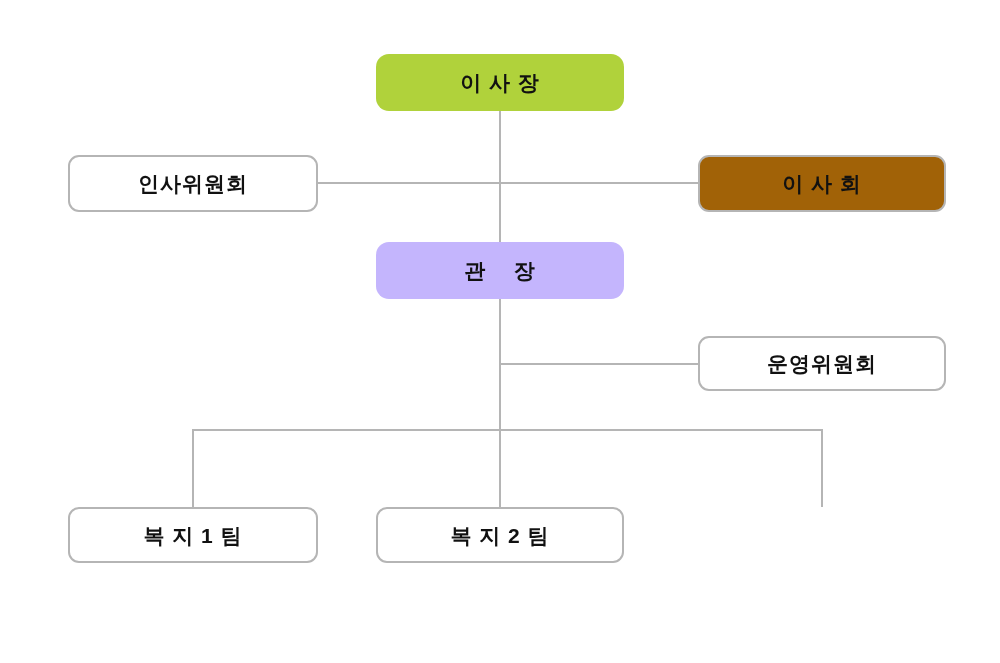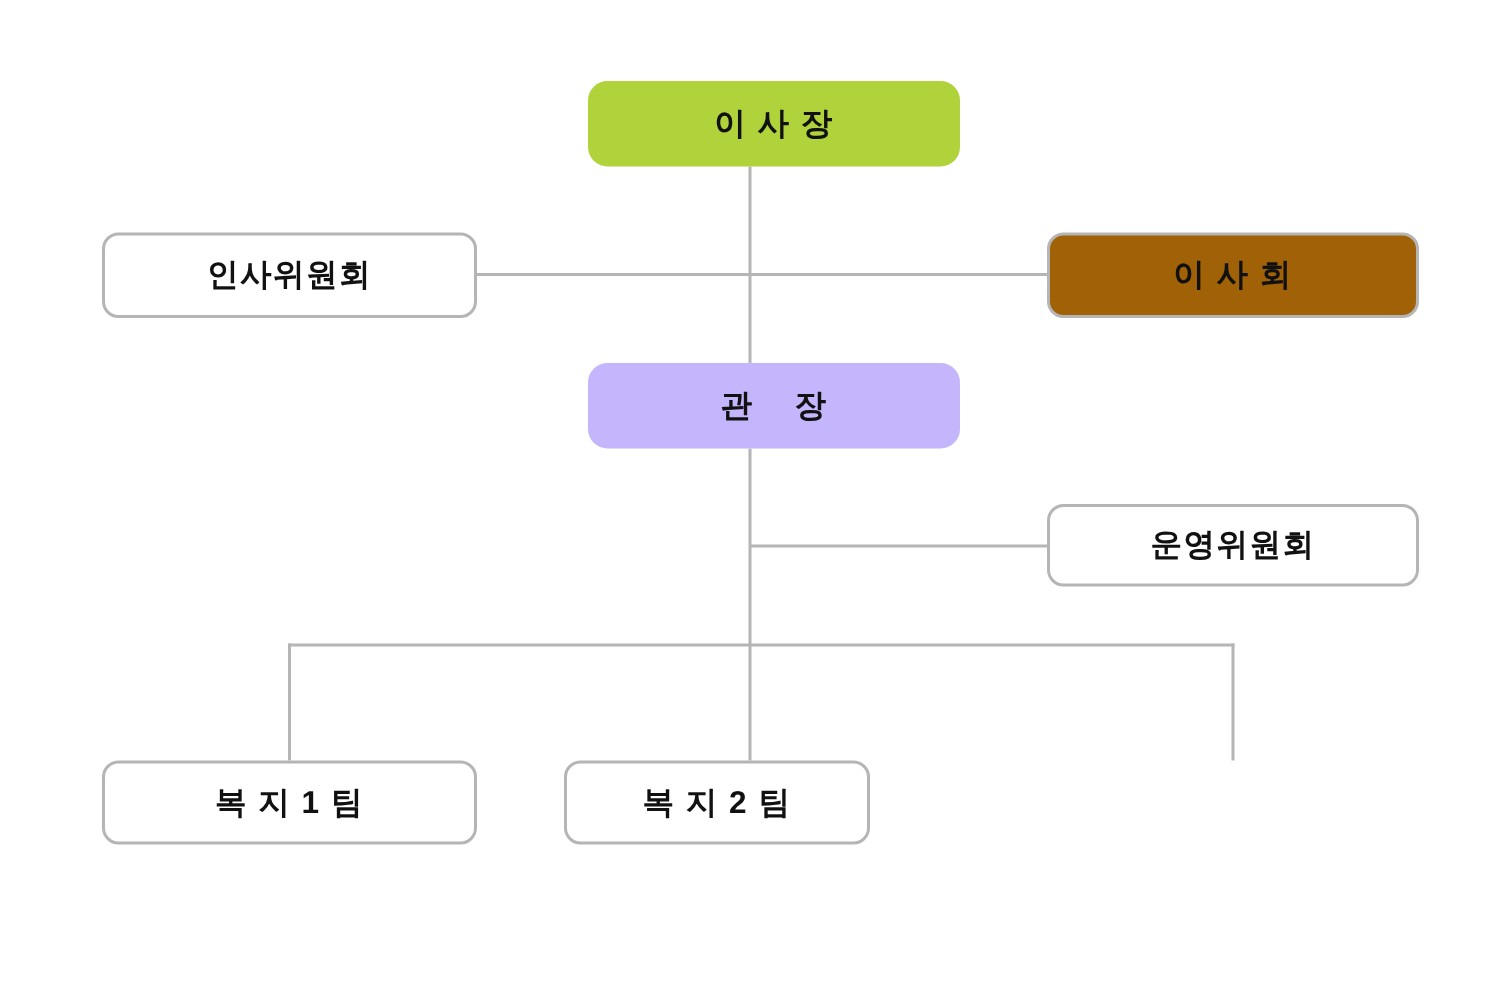--- a/index.html
+++ b/index.html
@@ -22,21 +22,20 @@
   .node {
     position: absolute;
     box-sizing: border-box;
     display: flex;
     align-items: center;
     justify-content: center;
   }
   .node.accent {
     border: none;
     border-radius: 13px;
-    margin-left: 16px;
   }
   .node.plain {
     background: #ffffff;
     border: 2px solid var(--line-color, #b5b5b5);
     border-radius: 11px;
   }
   .label {
     font-size: 21px;
     font-weight: 700;
     color: #111111;
@@ -76,18 +75,18 @@
   </div>
 
   <div class="node plain" style="left: 698px; top: 336px; width: 248px; height: 55px; background: rgb(255, 255, 255); text-align: right;">
     <span class="label">운영위원회</span>
   </div>
 
   <div class="node plain" style="left: 68px; top: 507px; width: 250px; height: 56px; background: rgb(255, 255, 255);">
     <span class="label">복 지 1 팀</span>
   </div>
 
-  <div class="node plain" style="left: 376px; top: 507px; width: 204px; height: 56px; background: rgb(255, 255, 255);">
+  <div class="node plain" style="left: 376px; top: 507px; width: 248px; height: 56px; background: rgb(255, 255, 255);">
     <span class="label">복 지 2 팀</span>
   </div>
 
 
 </div>
 
 </body></html>

